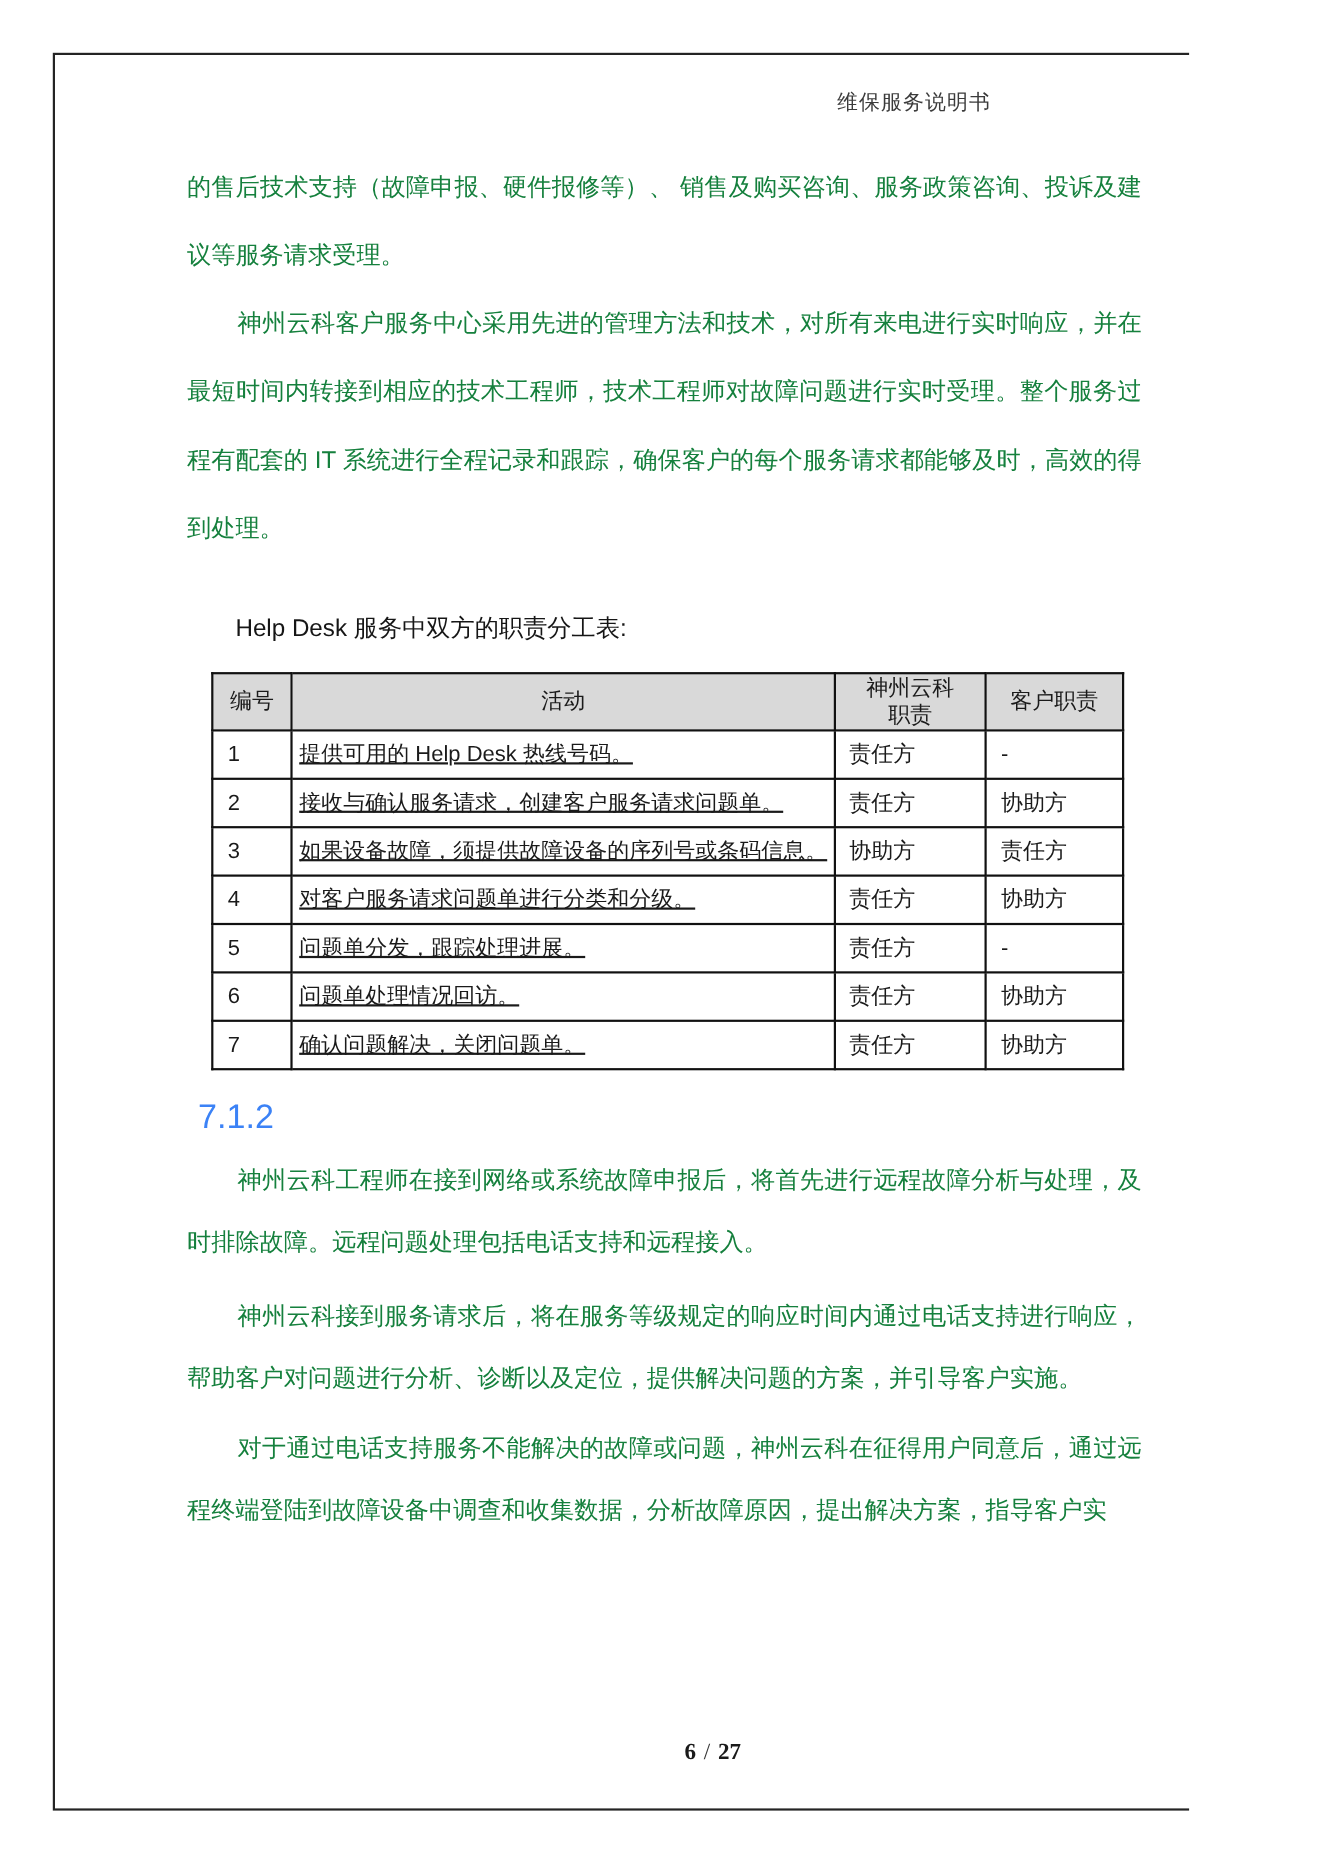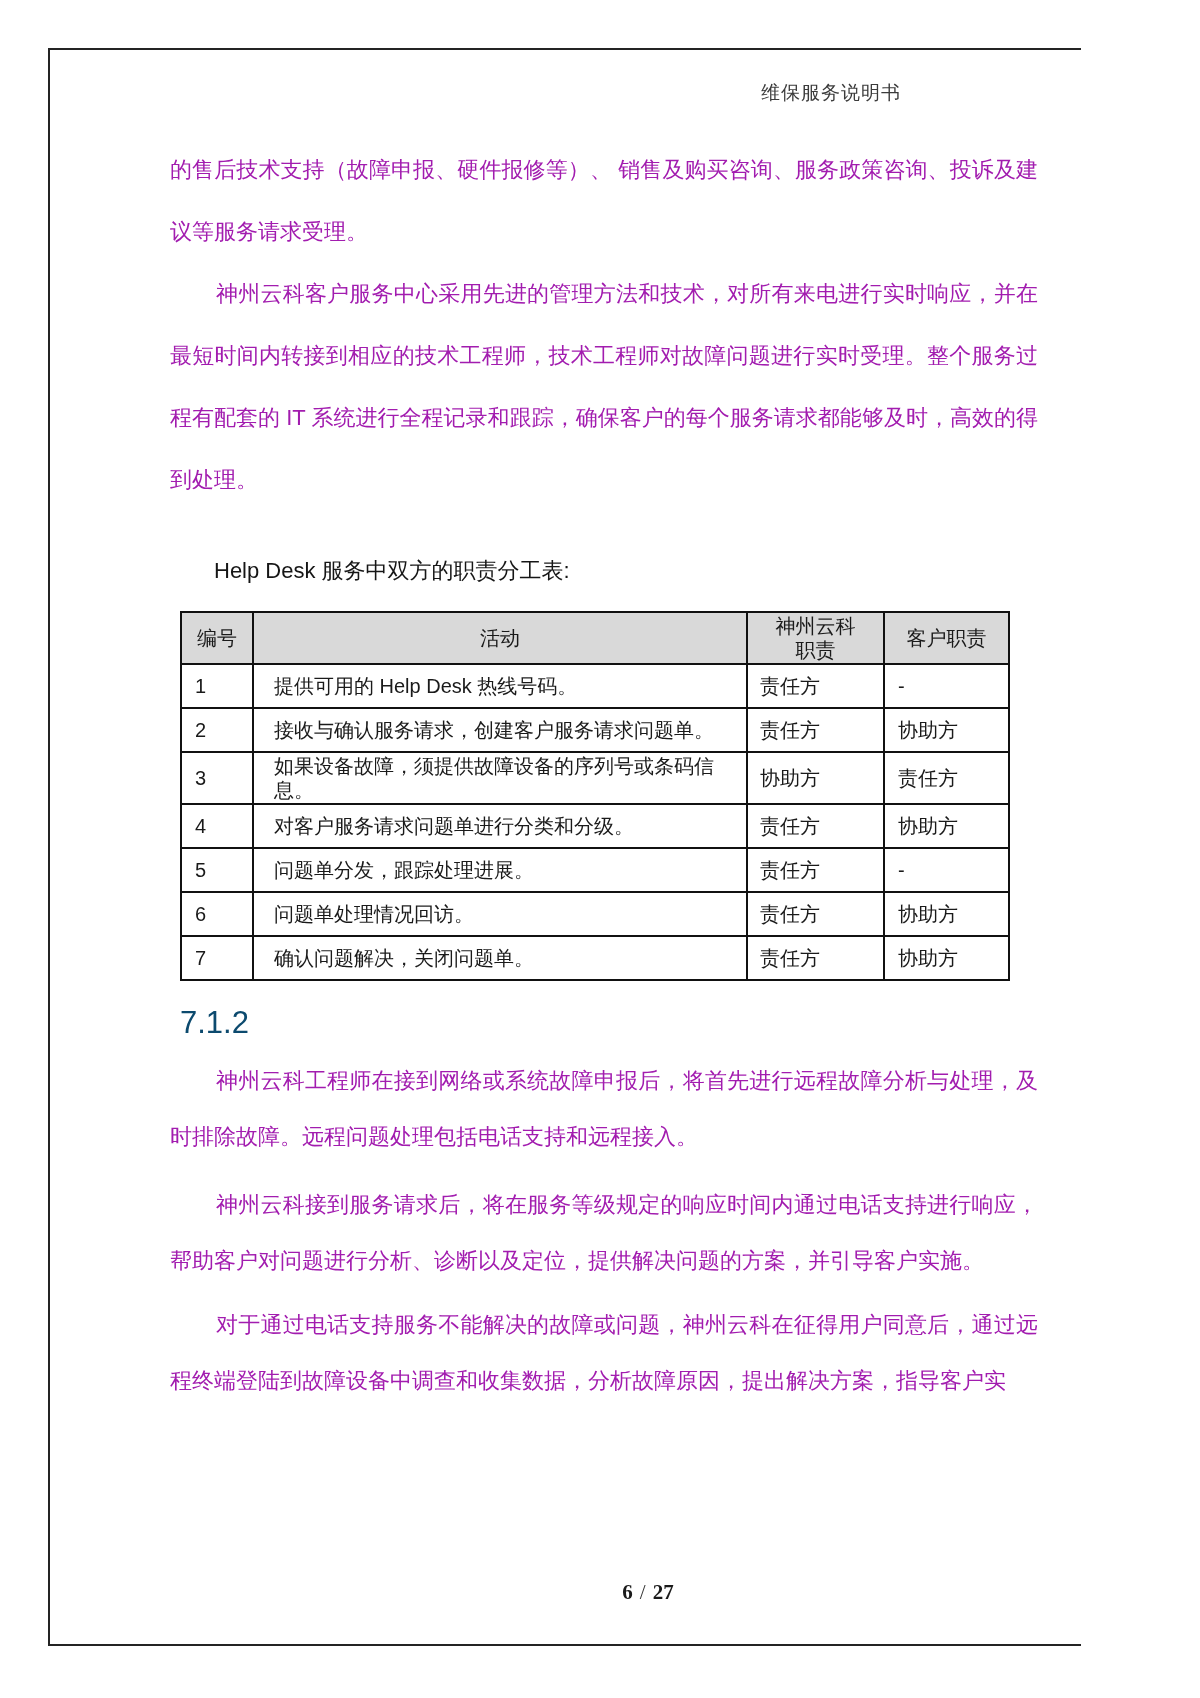--- a/index.html
+++ b/index.html
@@ -29,32 +29,32 @@
   .content{
     position:absolute;
     left:170px;top:139px;
     width:868px;
   }
   .para{
     margin:0;
     font-size:22px;
     line-height:62px;
     text-align:justify;
-    color:#a21caf;
+    color:#15803d;
   }
   .para.tight{line-height:56px;}
   .indent{text-indent:46px;}
   .caption{
     margin:29px 0 0 0;
     font-size:22px;
     line-height:62px;
     text-indent:44px;
   }
   table.resp{
-    margin:9px 0 0 10px;
+    margin:9px 0 0 22px;
     border-collapse:collapse;
     table-layout:fixed;
     width:830px;
   }
   table.resp col.c1{width:72px;}
   table.resp col.c2{width:494px;}
   table.resp col.c3{width:137px;}
   table.resp col.c4{width:125px;}
   table.resp th, table.resp td{
     border:2px solid #111111;
@@ -72,30 +72,30 @@
     line-height:24px;
     white-space:pre-line;
   }
   table.resp td{
     height:44px;
     vertical-align:middle;
     text-align:left;
     line-height:24px;
   }
   td.cell-num{padding-left:13px;}
-  td.cell-act{padding-left:20px;}
+  td.cell-act{padding-left:6px;text-decoration:underline;}
   td.cell-dk{padding-left:12px;}
   td.cell-cust{padding-left:13px;}
   .section-heading{
     margin:20px 0 0 0;
     padding-left:10px;
     font-size:31px;
     font-weight:normal;
     line-height:44px;
-    color:#0c4a6e;
+    color:#3b82f6;
     display:flex;
     align-items:flex-start;
   }
   .section-heading .sec-title{margin-left:52px;}
   .subhead{
     margin:0;
     font-size:22px;
     font-weight:bold;
     line-height:56px;
     text-indent:46px;

